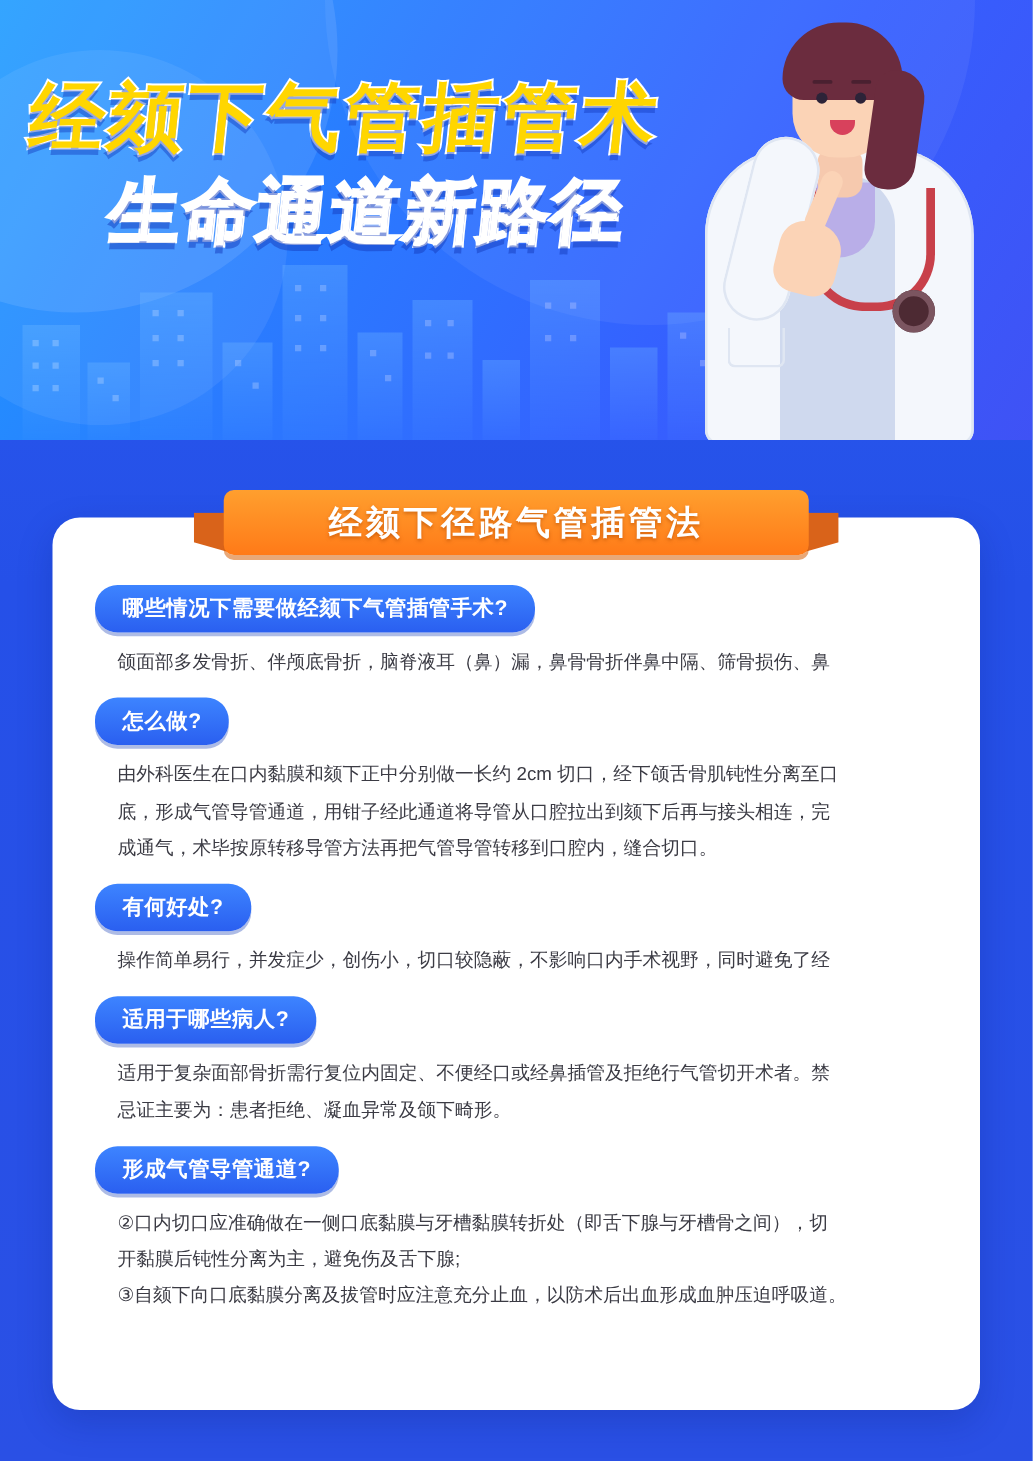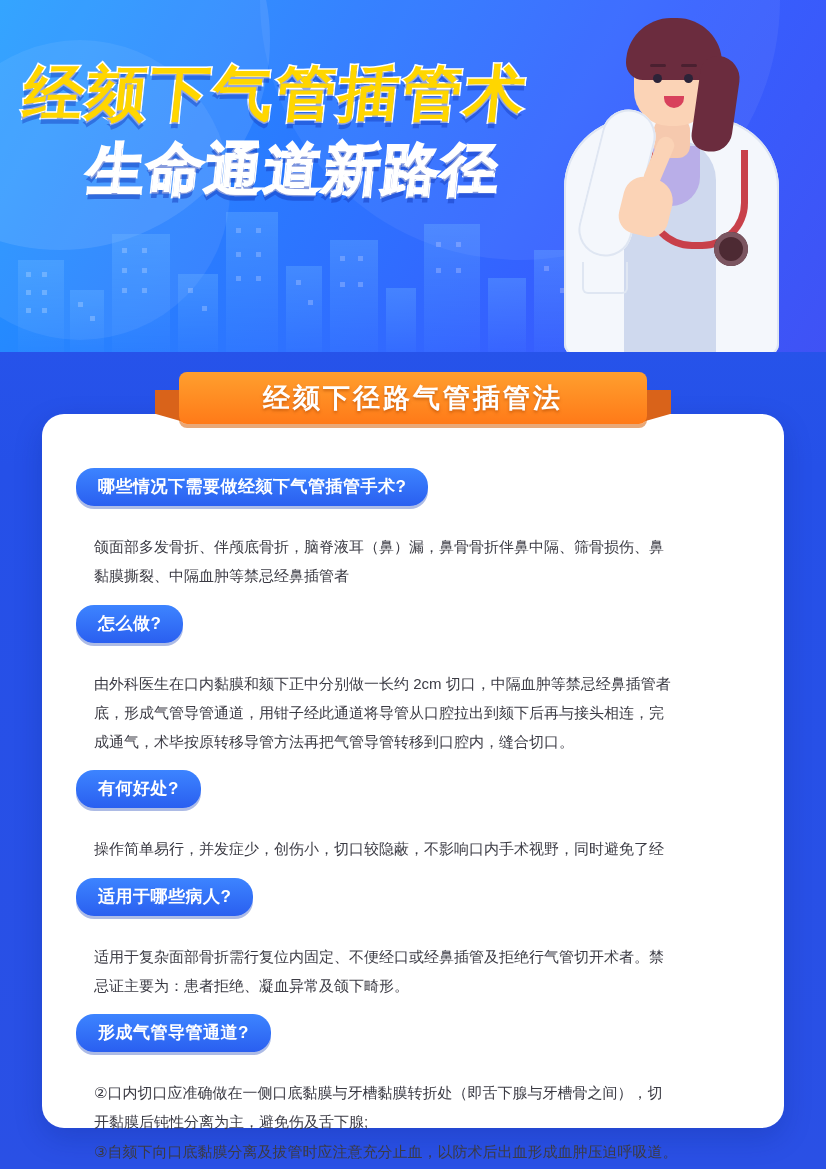--- a/index.html
+++ b/index.html
@@ -236,21 +236,21 @@
     height: 714px;
     background: #ffffff;
     border-radius: 22px;
     box-shadow: 0 10px 28px rgba(10,30,120,0.22);
   }
 
   
   .ribbon {
     position: absolute;
     left: 50%;
-    top: 372px;
+    top: 392px;
     transform: translateX(-50%);
     width: 468px;
     height: 56px;
   }
   .ribbon-body {
     position: absolute;
     left: 0; top: 0;
     width: 468px; height: 52px;
     background: linear-gradient(180deg, #ff9f2e 0%, #ff7a18 100%);
     border-radius: 8px;
@@ -296,21 +296,21 @@
     background: linear-gradient(180deg, #3d84ff 0%, #2a5ff0 100%);
     color: #ffffff;
     font-size: 17px;
     font-weight: 700;
     letter-spacing: 0.5px;
     border-radius: 18px;
     box-shadow: 0 3px 0 rgba(20,60,180,0.35);
     white-space: nowrap;
   }
   .body-text {
-    margin: 26px 44px 0 52px;
+    margin: 9px 44px 0 52px;
     font-size: 15px;
     line-height: 1.95;
     color: #3b3b44;
     text-align: justify;
   }
   .body-text .ln { display: block; }
 </style>
 </head>
 <body>
 
@@ -416,28 +416,27 @@
     <div class="ribbon-body"></div>
     <div class="ribbon-text">经颏下径路气管插管法</div>
   </div>
 
   <div class="sections">
 
     <div class="section">
       <div class="q-pill">哪些情况下需要做经颏下气管插管手术?</div>
       <div class="body-text">
         <span class="ln">颌面部多发骨折、伴颅底骨折，脑脊液耳（鼻）漏，鼻骨骨折伴鼻中隔、筛骨损伤、鼻</span>
-        <span class="ln">黏膜撕裂、中隔血肿等禁忌经鼻插管者</span>
       </div>
     </div>
 
     <div class="section">
       <div class="q-pill">怎么做?</div>
       <div class="body-text">
-        <span class="ln">由外科医生在口内黏膜和颏下正中分别做一长约 2cm 切口，中隔血肿等禁忌经鼻插管者</span>
+        <span class="ln">由外科医生在口内黏膜和颏下正中分别做一长约 2cm 切口，经下颌舌骨肌钝性分离至口</span>
         <span class="ln">底，形成气管导管通道，用钳子经此通道将导管从口腔拉出到颏下后再与接头相连，完</span>
         <span class="ln">成通气，术毕按原转移导管方法再把气管导管转移到口腔内，缝合切口。</span>
       </div>
     </div>
 
     <div class="section">
       <div class="q-pill">有何好处?</div>
       <div class="body-text">
         <span class="ln">操作简单易行，并发症少，创伤小，切口较隐蔽，不影响口内手术视野，同时避免了经</span>
       </div>

